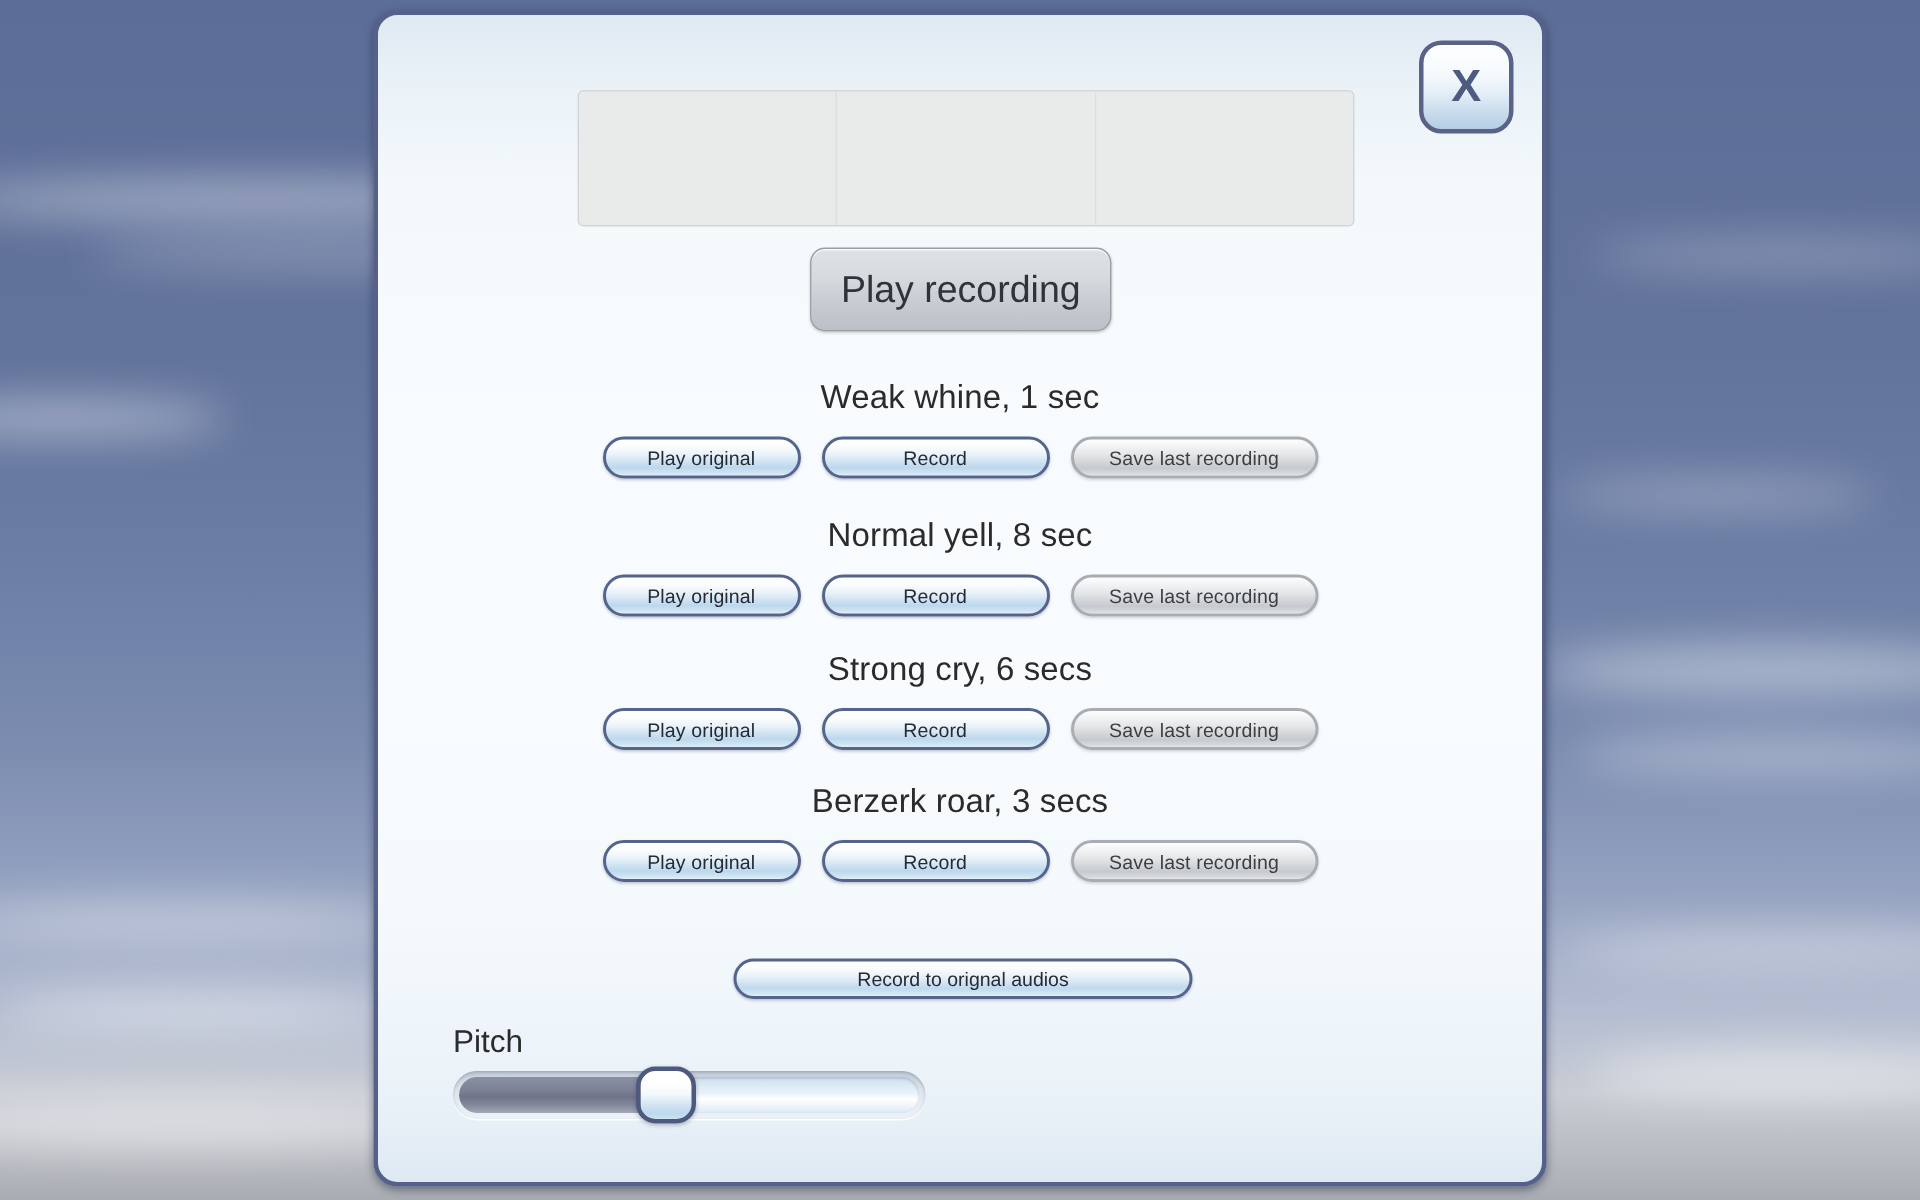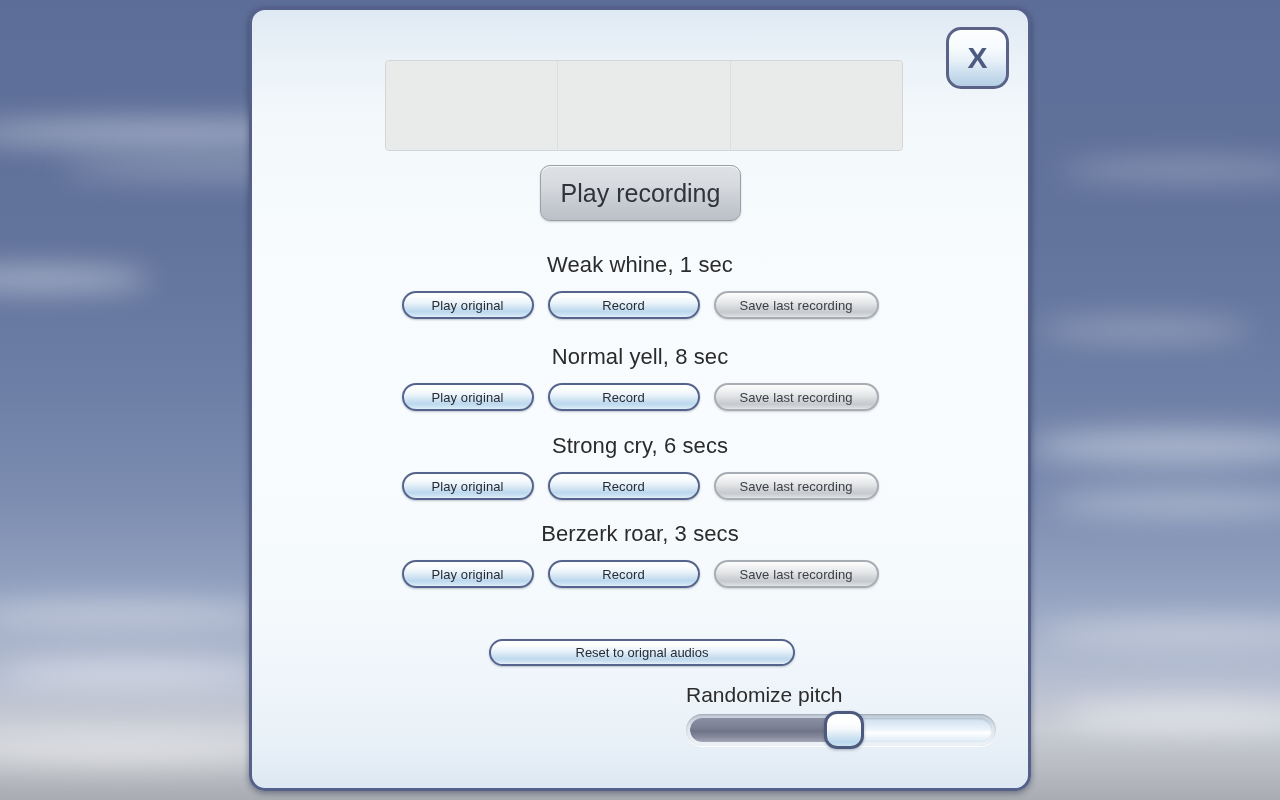--- a/index.html
+++ b/index.html
@@ -362,27 +362,27 @@
       <div class="pill blue w-record">
           <span>Record</span>
         </div>
       <div class="pill gray w-save">
           <span>Save last recording</span>
         </div>
     </div>
   </div>
 
   <div id="reset-btn">
-    <span>Reset to orignal audios</span>
-  </div>
-
-
-  <div class="slider-group" style="left:434px; top:672px; width:310px;">
-    <div class="slider-label">Randomize pitch</div>
+    <span>Record to orignal audios</span>
+  </div>
+
+  <div class="slider-group" style="left:50px; top:672px; width:315px;">
+    <div class="slider-label">Pitch</div>
     <div class="slider-track">
       <div class="slider-inner">
-        <div class="slider-fill" id="fill-1" style="width: 51%;"></div>
+        <div class="slider-fill" id="fill-0" style="width: 45%;"></div>
       </div>
-      <div class="slider-handle" id="handle-1" style="left: 51%;"></div>
-    </div>
-  </div>
+      <div class="slider-handle" id="handle-0" style="left: 45%;"></div>
+    </div>
+  </div>
+
 
 </div>
 
 </body></html>

